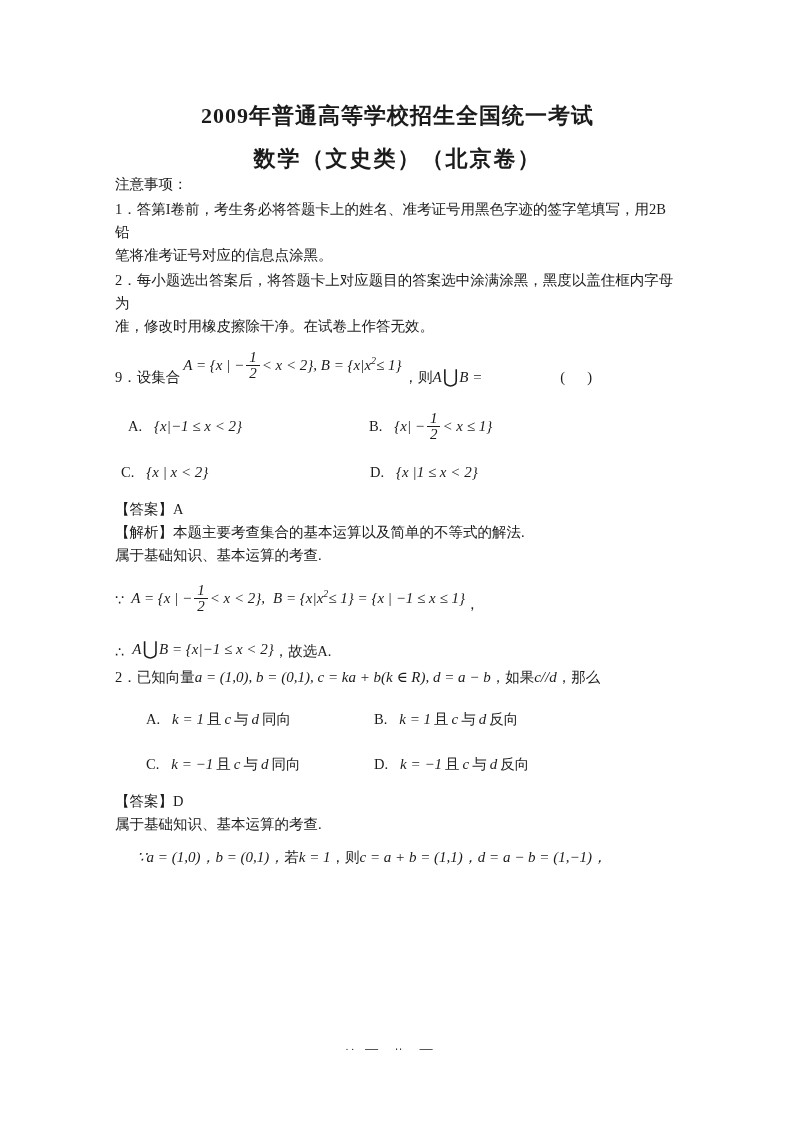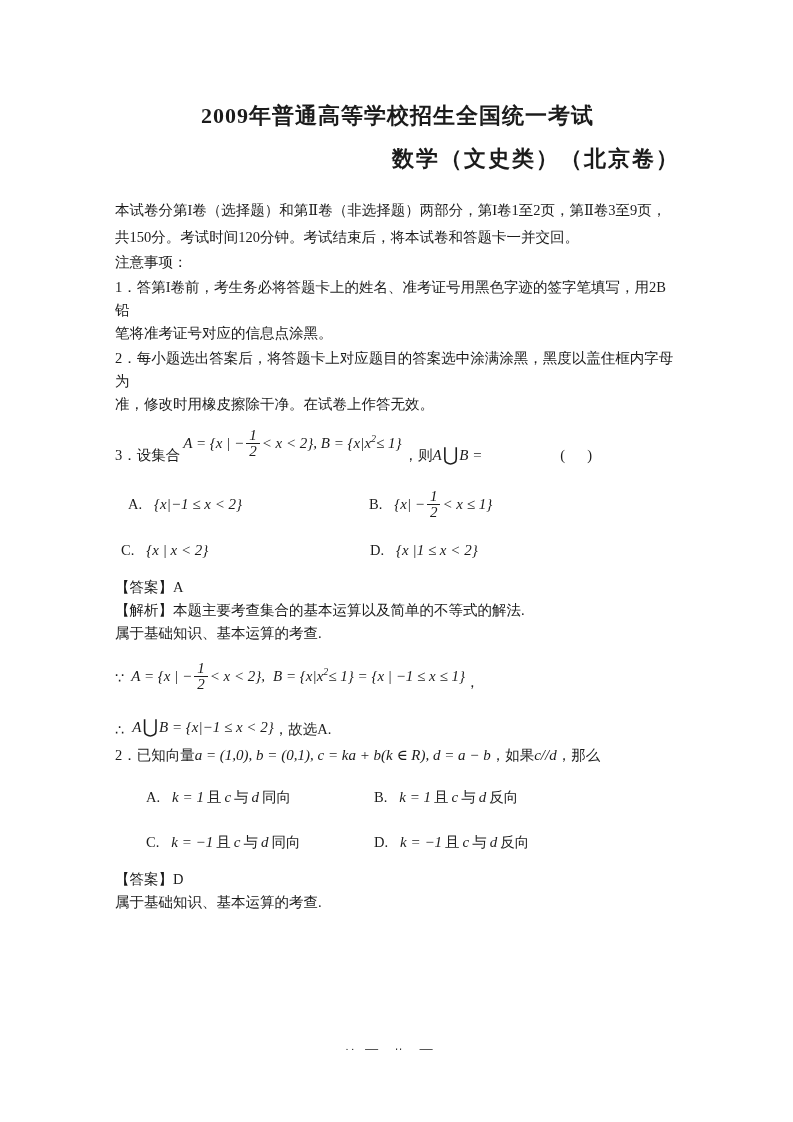--- a/index.html
+++ b/index.html
@@ -5,21 +5,21 @@
   html,body{margin:0;padding:0;background:#ffffff;}
   .page{
     position:relative;width:793px;height:1050px;box-sizing:border-box;
     background:#ffffff;color:#1b1b1b;overflow:hidden;
     padding:101px 113px 0 115px;
     font-family:"Liberation Serif","DejaVu Serif",serif;
     font-size:14.5px;line-height:23px;
   }
   p{margin:0;}
   .title{font-size:22px;line-height:29px;font-weight:700;text-align:center;letter-spacing:1px;}
-  .subtitle{font-size:22px;line-height:29px;font-weight:700;text-align:right;letter-spacing:2px;margin-top:14px;}
+  .subtitle{font-size:22px;line-height:29px;font-weight:700;text-align:center;letter-spacing:2px;margin-top:14px;}
   .intro{margin-top:24px;line-height:27px;}
   .sec{margin-top:17px;}
   .note{margin-top:2px;}
   .part{margin-top:0;line-height:22px;}
   .line{margin:0;}
   .ansline{margin-top:14px;}
   
   .m{font-style:italic;font-size:15px;}
   .cup{font-style:normal;font-size:19px;vertical-align:-1px;padding:0 1px;}
   .frac{display:inline-block;vertical-align:-0.55em;text-align:center;margin:0 2px;}
@@ -58,40 +58,36 @@
   .fsep{color:#44537e;padding:0 5px;font-weight:700;}
 </style>
 </head>
 <body>
 
 <div class="page">
 
   <div class="title">2009年普通高等学校招生全国统一考试</div>
   <div class="subtitle">数学（文史类）（北京卷）</div>
 
-  <p class="intro">
-    <span>本试卷分第I卷（选择题）和第Ⅱ卷（非选择题）两部分，第I卷1至2页，第Ⅱ卷3至9页，</span><br>
-    <span>共150分。考试时间120分钟。考试结束后，将本试卷和答题卡一并交回。</span>
-  </p>
 
   <p class="line">注意事项：</p>
 
   <p class="note">
     <span>1．答第I卷前，考生务必将答题卡上的姓名、准考证号用黑色字迹的签字笔填写，用2B铅</span><br>
     <span>笔将准考证号对应的信息点涂黑。</span>
   </p>
 
   <p class="note">
     <span>2．每小题选出答案后，将答题卡上对应题目的答案选中涂满涂黑，黑度以盖住框内字母为</span><br>
     <span>准，修改时用橡皮擦除干净。在试卷上作答无效。</span>
   </p>
 
 
   <div class="q1stem">
-    <span class="lab">3．设集合</span>
+    <span class="lab">9．设集合</span>
     <span class="m fblock"><span>A = {x | −</span><span class="frac"><span class="fn">1</span><span class="fd">2</span></span><span>&lt; x &lt; 2}, B = {x|x</span><sup class="s">2</sup><span>≤ 1}</span></span>
     <span class="lab">，则</span>
     <span class="m lab"><span>A</span><span class="cup">⋃</span><span>B =</span></span>
     <span class="parens"><span>(</span><span class="pgap"></span><span>)</span></span>
   </div>
 
   <div class="row q1r1">
     <span class="cell c1">
       <span class="olab">A.</span>
       <span class="m">{x|−1 ≤ x &lt; 2}</span>
@@ -169,18 +165,21 @@
         <span class="m">c</span>
         <span class="ot">与</span>
         <span class="m">d</span>
         <span class="ot">反向</span>
     </span>
   </div>
 
   <p class="ansline">【答案】D</p>
   <p class="line">属于基础知识、基本运算的考查.</p>
 
+  <p class="q2bc">
+    <span class="m">∵a = (1,0)，b = (0,1)，</span><span>若</span><span class="m">k = 1</span><span>，则</span><span class="m">c = a + b = (1,1)，d = a − b = (1,−1)，</span>
+  </p>
 
   <div class="footer">
     <span>第1页</span><span class="fsep">|</span><span>共11页</span>
   </div>
 
 </div>
 
 </body></html>

